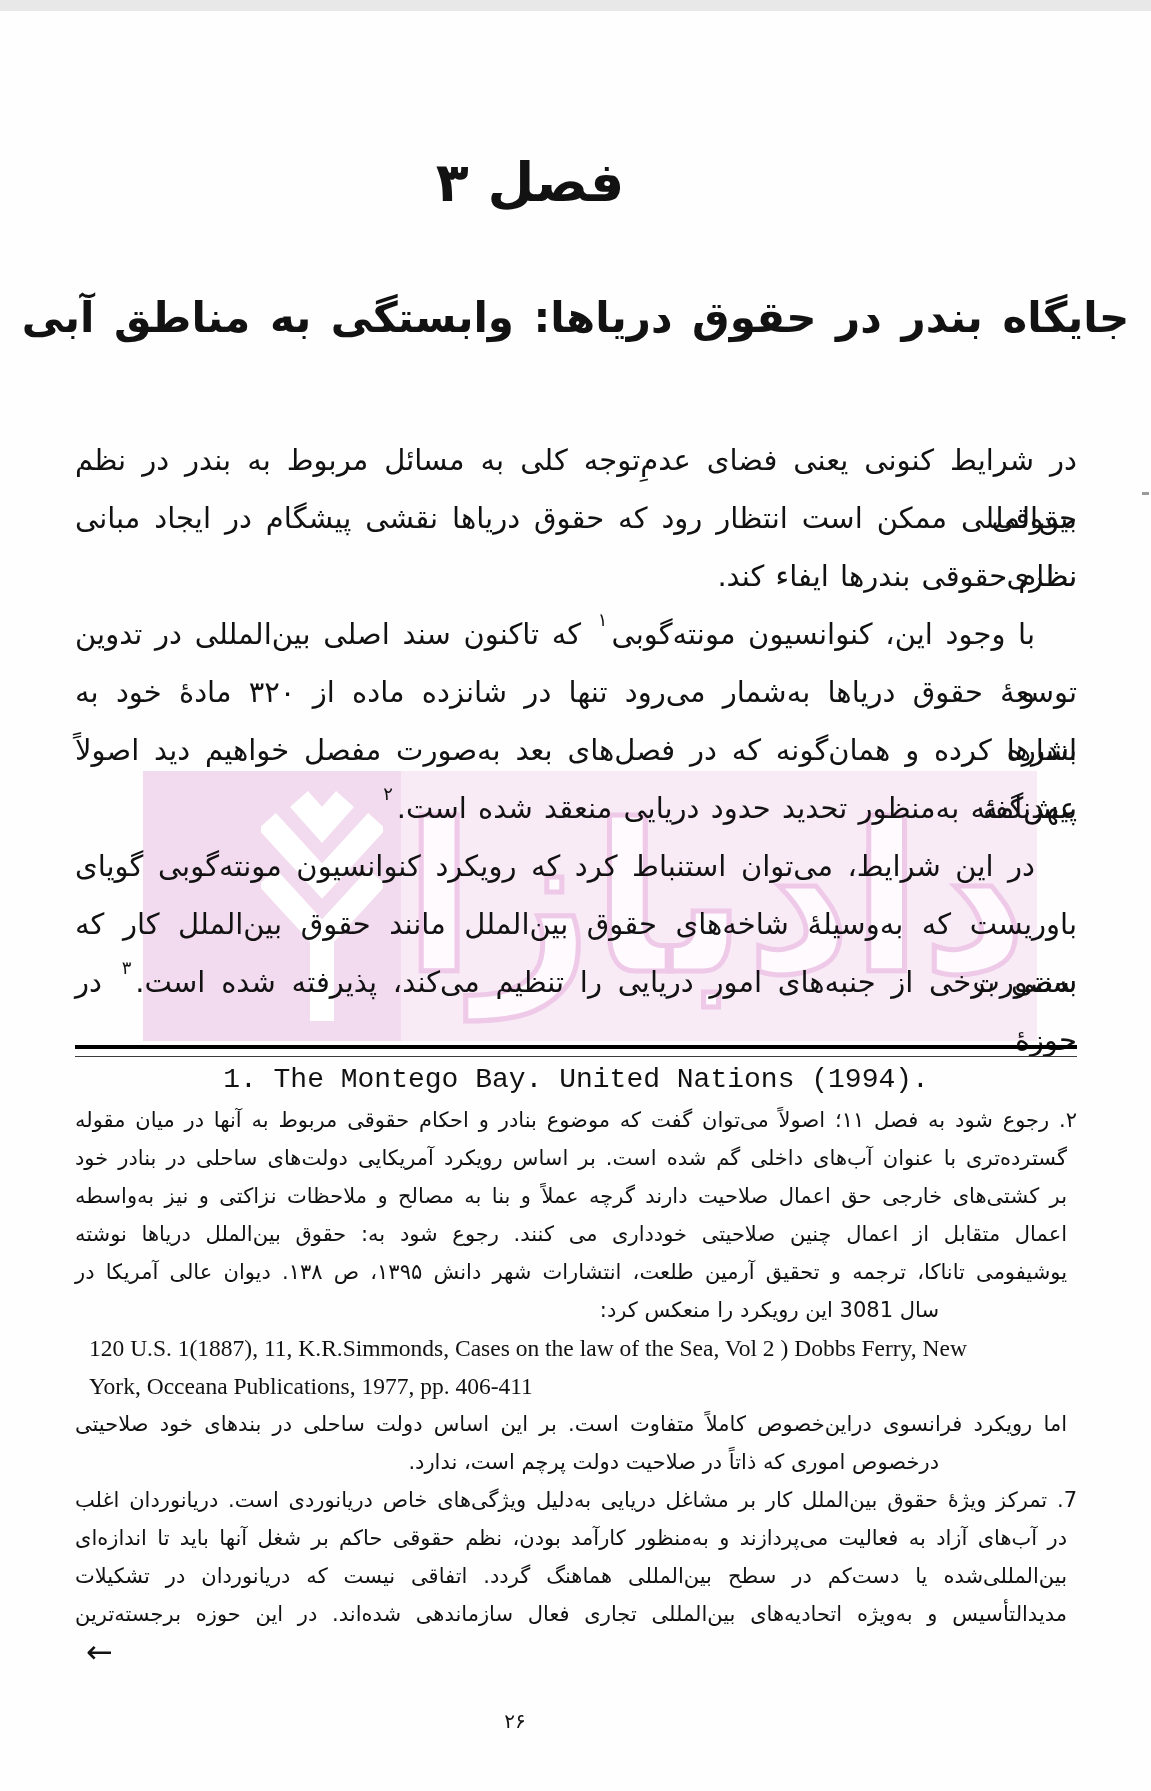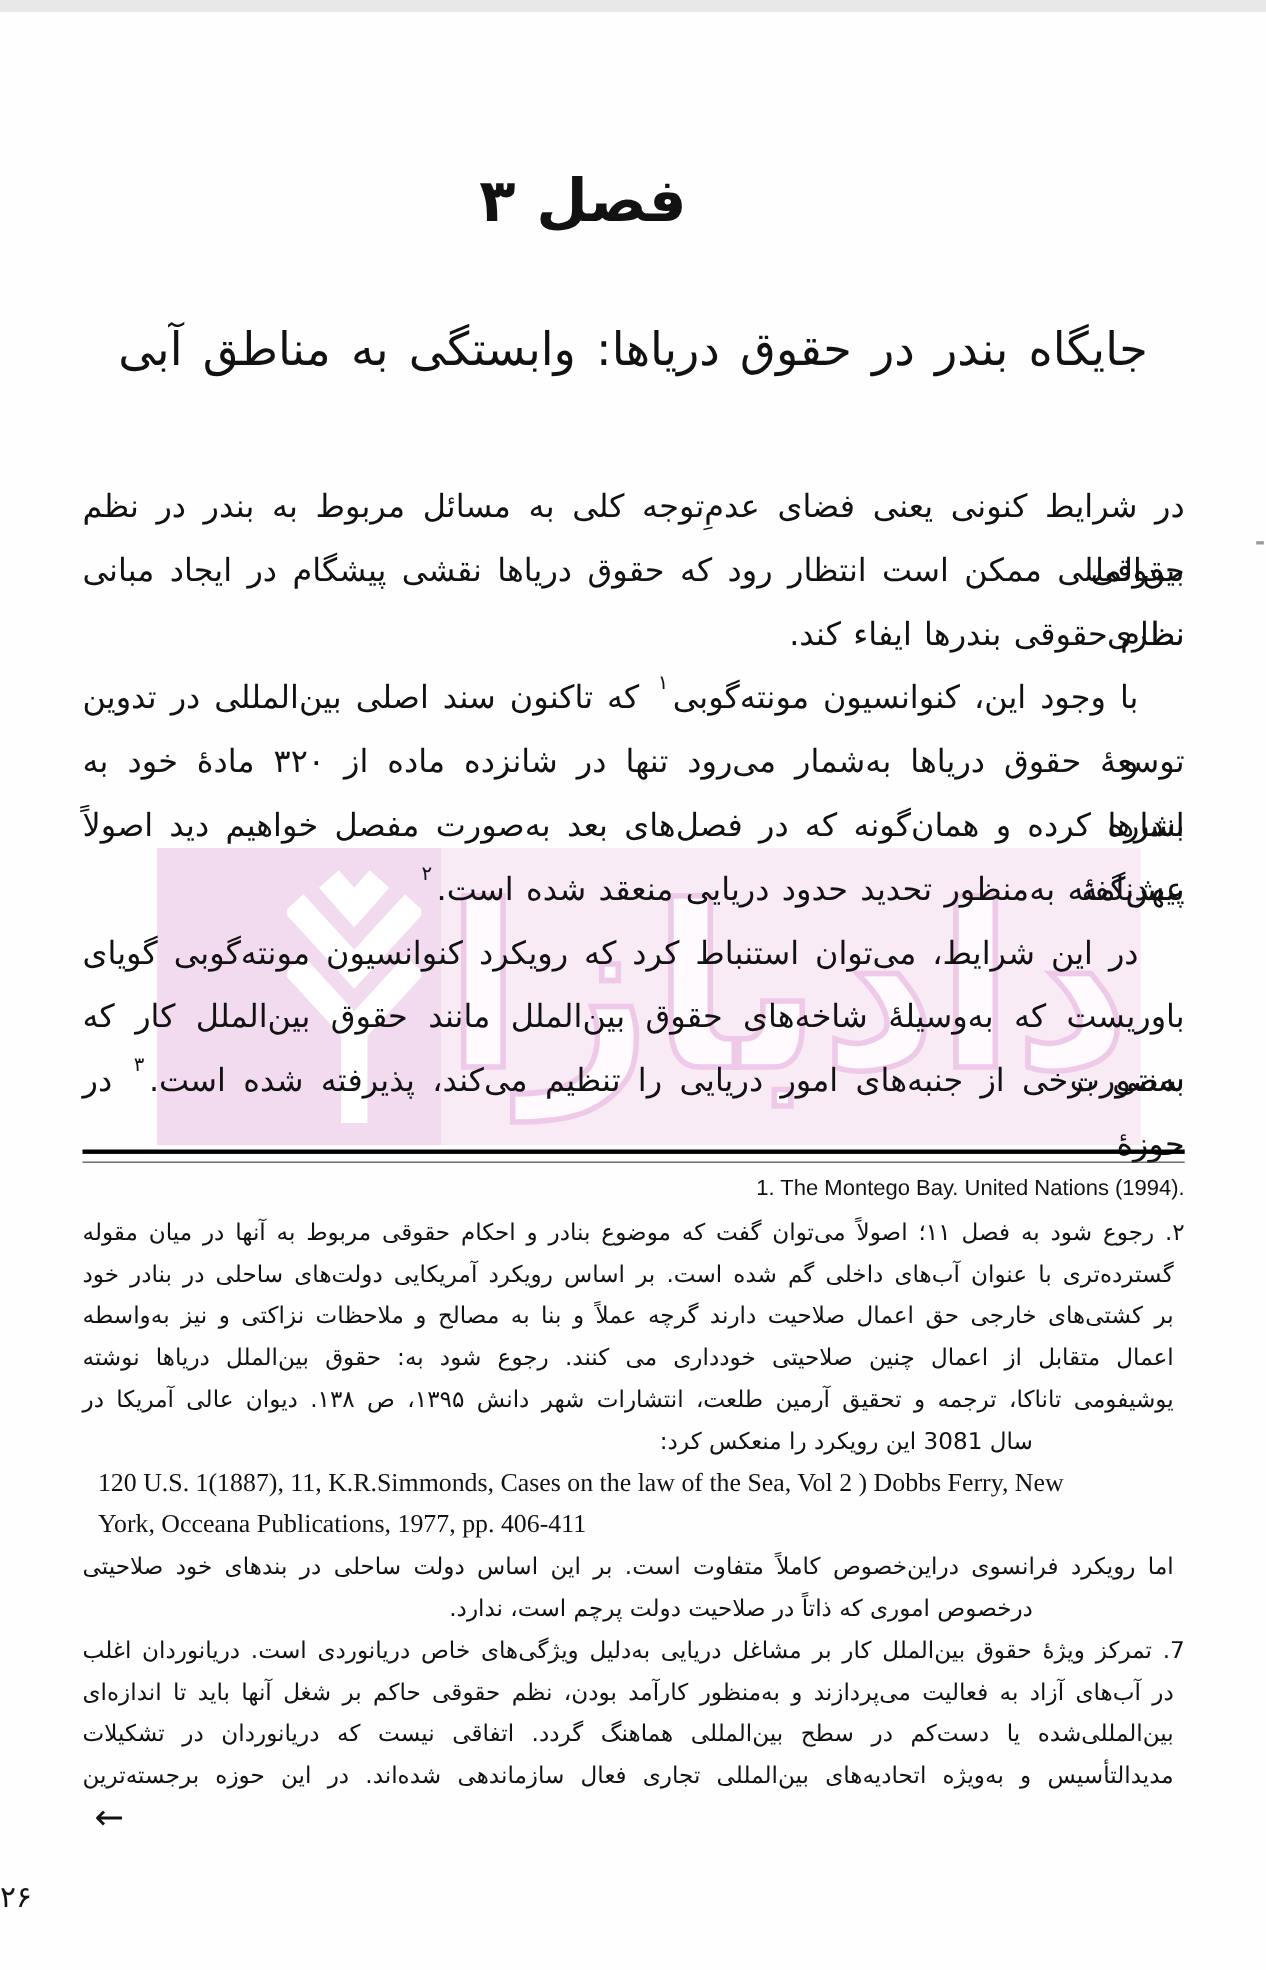--- a/index.html
+++ b/index.html
@@ -8,21 +8,21 @@
     background:#fefefe;overflow:hidden;
     font-family:"DejaVu Sans",sans-serif;color:#121212;
   }
   
   .chapter{
     position:absolute;top:140px;left:0;width:1060px;height:80px;
     text-align:center;font-size:54px;font-weight:bold;direction:rtl;
   }
   .title{
     position:absolute;top:282px;left:0;width:1151px;height:70px;
-    text-align:center;font-size:42px;font-weight:normal;direction:rtl;word-spacing:5px;
+    text-align:center;font-size:42px;font-weight:bold;direction:rtl;word-spacing:5px;
   }
   
   .watermark{
     position:absolute;left:143px;top:760px;width:894px;height:270px;
     background:#f8ebf6;z-index:0;
   }
   .wm-square{position:absolute;left:0;top:0;width:258px;height:270px;background:#f2dbef;}
   .wm-logo{position:absolute;left:118px;top:20px;}
   .wm-text{
     position:absolute;left:258px;top:0;width:626px;height:270px;
@@ -42,38 +42,38 @@
   .bline.indent{padding-right:42px;}
   sup.fnref{font-size:18px;line-height:0;vertical-align:18px;padding:0 4px;}
   
   .fn-rule{
     position:absolute;left:75px;top:1034px;width:1002px;height:7px;z-index:2;
     border-top:4px solid #000;border-bottom:1px solid #3a3a3a;
   }
   
   .footnotes{position:absolute;left:75px;top:1048px;width:1002px;z-index:2;}
   .fn-en{
-    direction:ltr;text-align:right;font-family:Liberation Sans, sans-serif;
-    font-size:20px;height:42px;line-height:42px;
+    direction:ltr;text-align:center;font-family:Liberation Mono, monospace;
+    font-size:28px;height:42px;line-height:42px;
   }
   .fline{
     direction:rtl;height:38px;line-height:38px;font-size:21px;
     text-align:justify;text-align-last:justify;
   }
   .fline.cont{padding-right:10px;}
   .fline.short{text-align-last:right;padding-right:138px;}
   .fline.en{
     direction:ltr;text-align:left;text-align-last:left;
     font-family:Liberation Serif, serif;font-size:23.5px;padding-left:14px;
   }
   
   .cont-arrow{position:absolute;left:86px;top:1622px;font-size:32px;z-index:2;}
   .page-number{
-    position:absolute;left:0;top:1698px;width:1030px;text-align:left;
-    font-size:27px;z-index:2;font-family:Liberation Serif, serif;
+    position:absolute;left:0;top:1698px;width:1030px;text-align:center;
+    font-size:20px;z-index:2;
   }
   .scan-dash{position:absolute;left:1142px;top:481px;width:7px;height:3px;background:#9a9a9a;}
 </style>
 </head>
 <body>
 
 <div class="page">
 
   <div class="chapter">فصل ۳</div>
   <div class="title">جایگاه بندر در حقوق دریاها: وابستگی به مناطق آبی</div>

